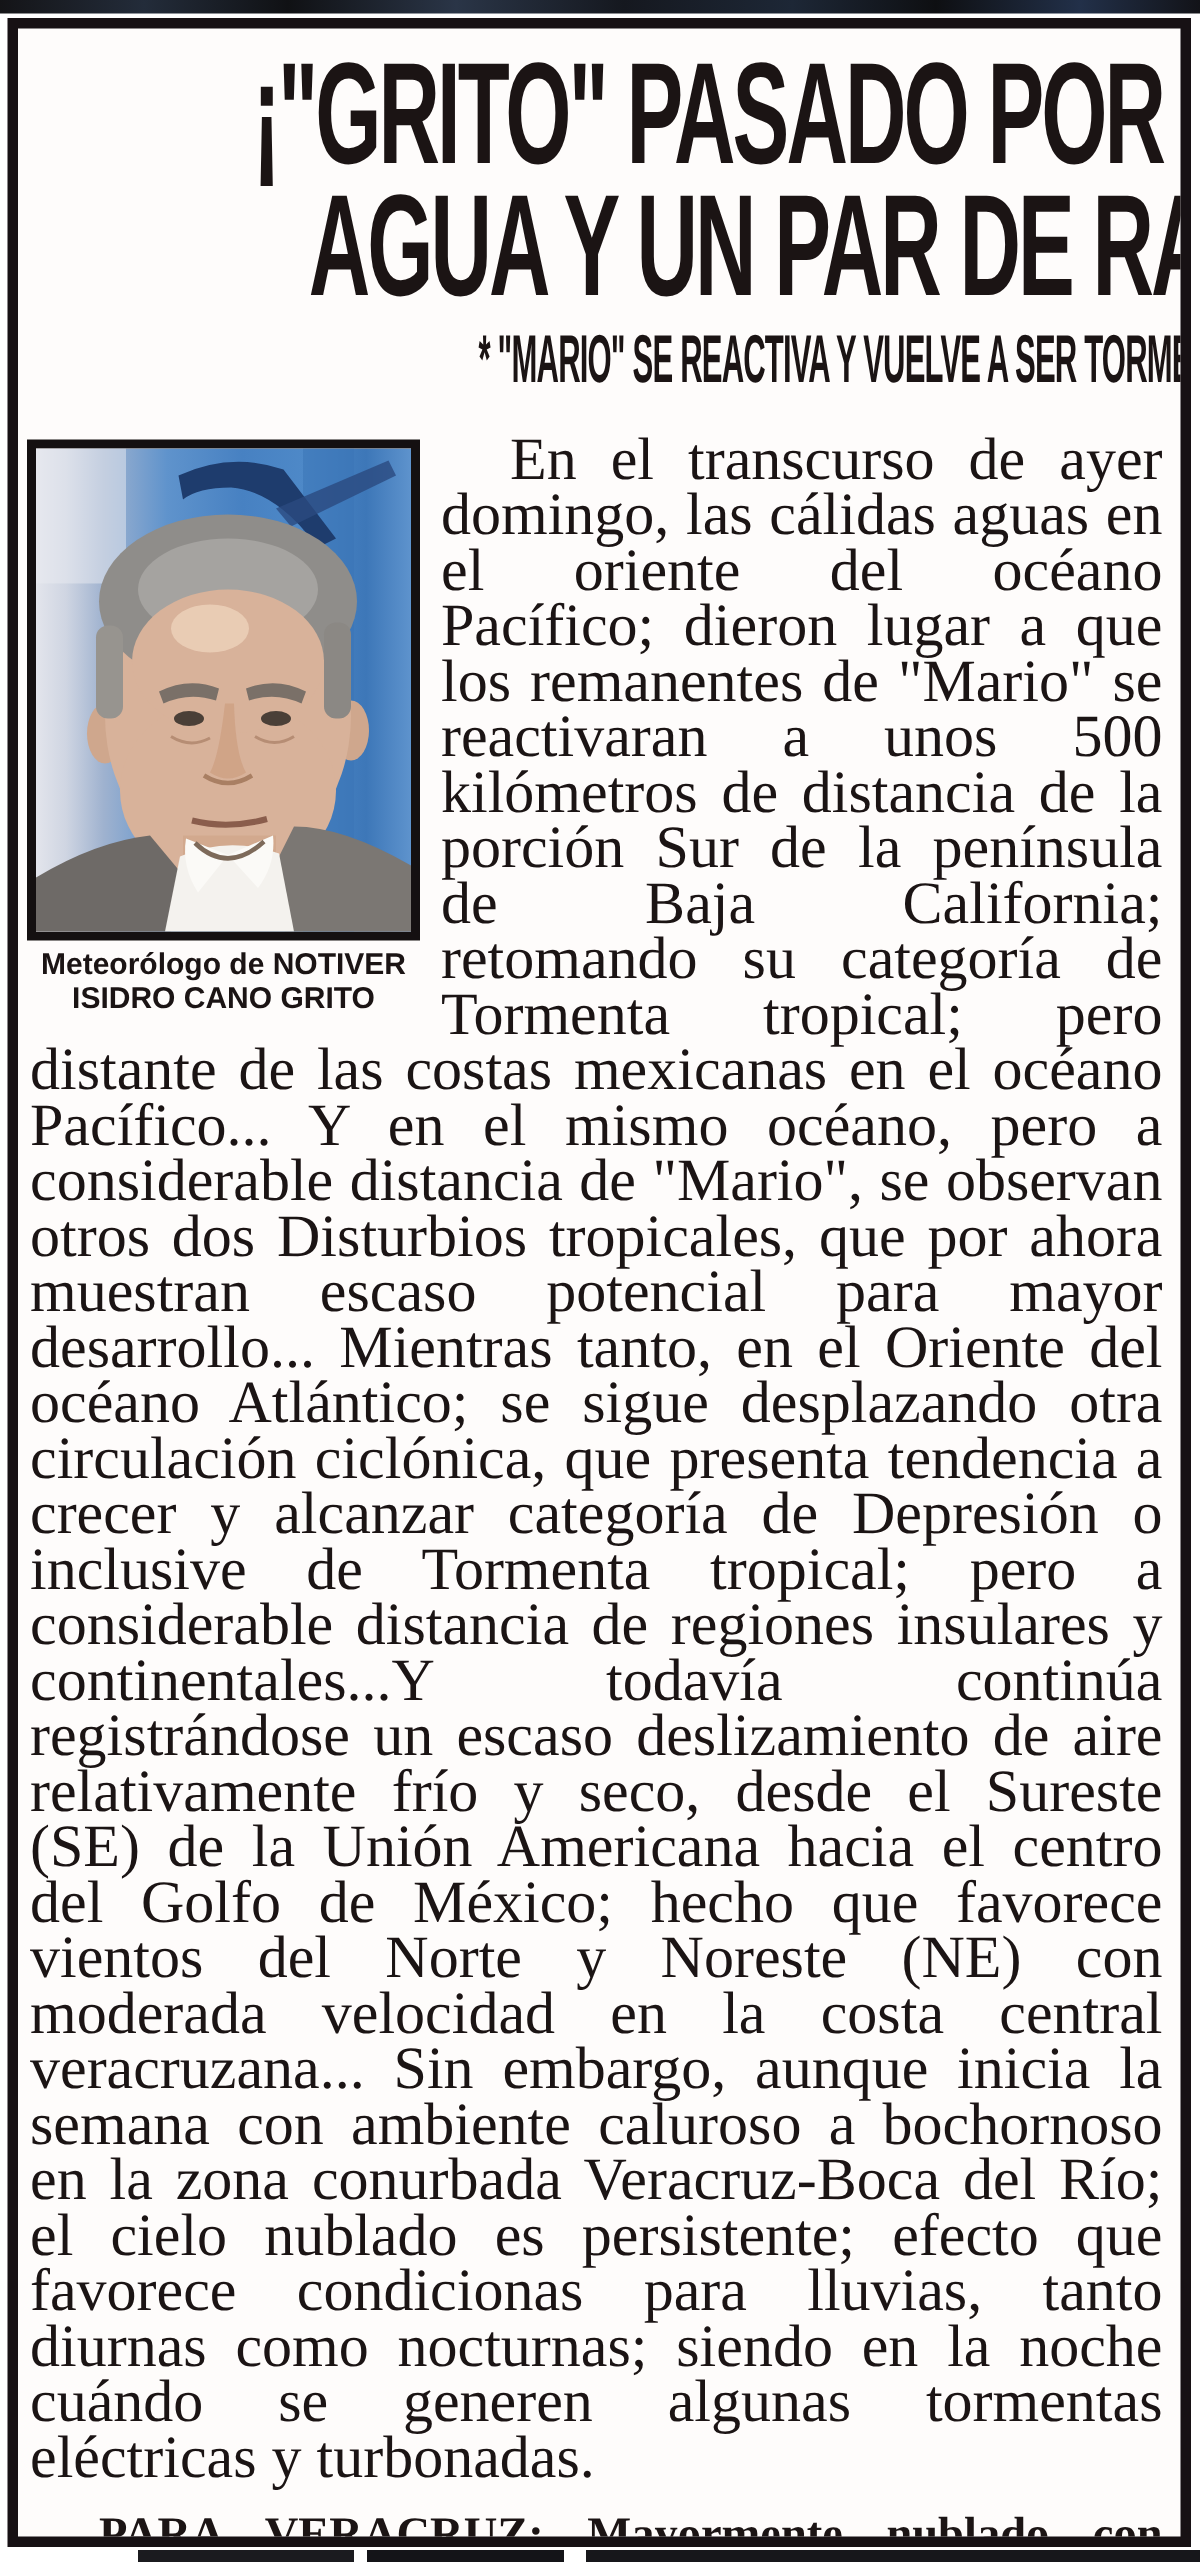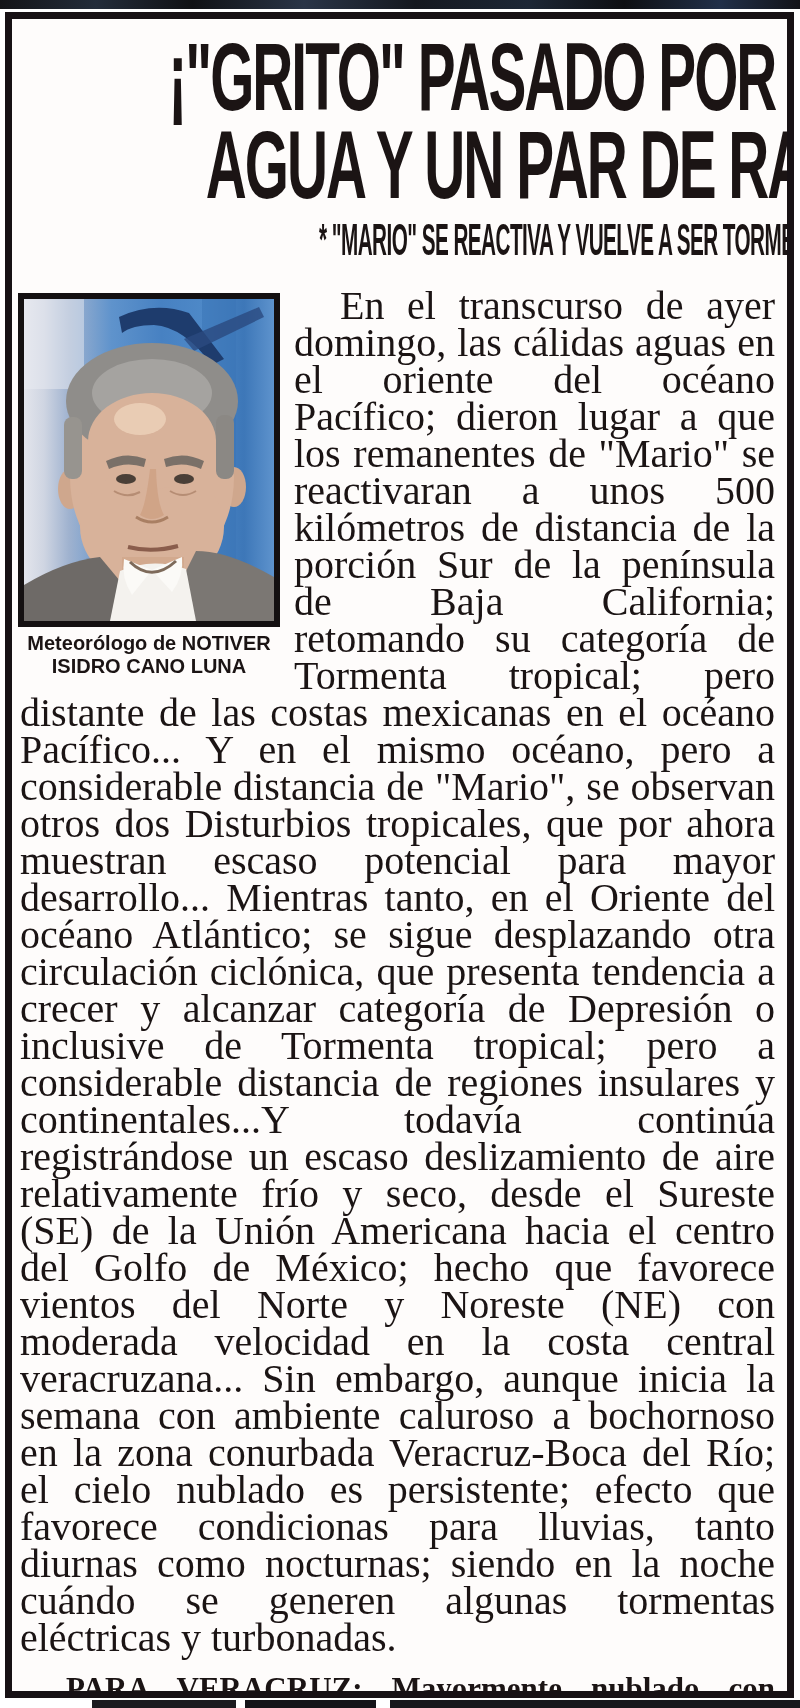--- a/index.html
+++ b/index.html
@@ -120,21 +120,21 @@
           <path d="M0,322 L0,286 Q40,262 76,258 L96,282 L90,322 Z" fill="#6e6a67"></path>
           <path d="M250,322 L250,278 Q205,252 172,252 L158,280 L166,322 Z" fill="#7b7773"></path>
           <path d="M86,322 L96,272 Q128,258 162,270 L172,322 Z" fill="#f4f2ee"></path>
           <path d="M100,260 L128,271 L108,296 Q97,279 100,260 Z" fill="#fbfaf7"></path>
           <path d="M158,258 L128,271 L148,293 Q160,277 158,258 Z" fill="#fbfaf7"></path>
           <path d="M106,263 Q128,284 152,262" stroke="#7d6a5a" stroke-width="3" fill="none"></path>
         </svg>
       </div>
       <div class="photo-caption">
         <div>Meteorólogo de NOTIVER</div>
-        <div>ISIDRO CANO LUNA</div>
+        <div>ISIDRO CANO GRITO</div>
       </div>
     </div>
 
     <p class="para1">En el transcurso de ayer domingo, las cálidas aguas en el oriente del océano Pacífico; dieron lugar a que los remanentes de "Mario" se reactivaran a unos 500 kilómetros de distancia de la porción Sur de la península de Baja California; retomando su categoría de Tormenta tropical; pero distante de las costas mexicanas en el océano Pacífico... Y en el mismo océano, pero a considerable distancia de "Mario", se observan otros dos Disturbios tropicales, que por ahora muestran escaso potencial para mayor desarrollo... Mientras tanto, en el Oriente del océano Atlántico; se sigue desplazando otra circulación ciclónica, que presenta tendencia a crecer y alcanzar categoría de Depresión o inclusive de Tormenta tropical; pero a considerable distancia de regiones insulares y continentales...Y todavía continúa registrándose un escaso deslizamiento de aire relativamente frío y seco, desde el Sureste (SE) de la Unión Americana hacia el centro del Golfo de México; hecho que favorece vientos del Norte y Noreste (NE) con moderada velocidad en la costa central veracruzana... Sin embargo, aunque inicia la semana con ambiente caluroso a bochornoso en la zona conurbada Veracruz-Boca del Río; el cielo nublado es persistente; efecto que favorece condicionas para lluvias, tanto diurnas como nocturnas; siendo en la noche cuándo se generen algunas tormentas eléctricas y turbonadas.</p>
 
     <p class="para2">PARA VERACRUZ: Mayormente nublado con condiciones para lluvias de ligera a moderada intensidad en el transcurso de la mañana; pero que en la noche se incrementarán con algunas tormentas eléctricas y turbonadas (vientos arrachados)... Ambiente caluroso a bochornoso... Viento del Norte y Noreste (NE) de 25 a 35 kilómetros por hora y rachas de 40 kilómetros por hora... Temperatura máxima de 31 grados y sensación térmica de 34 grados.</p>
 
   </div>
 </div>
 

